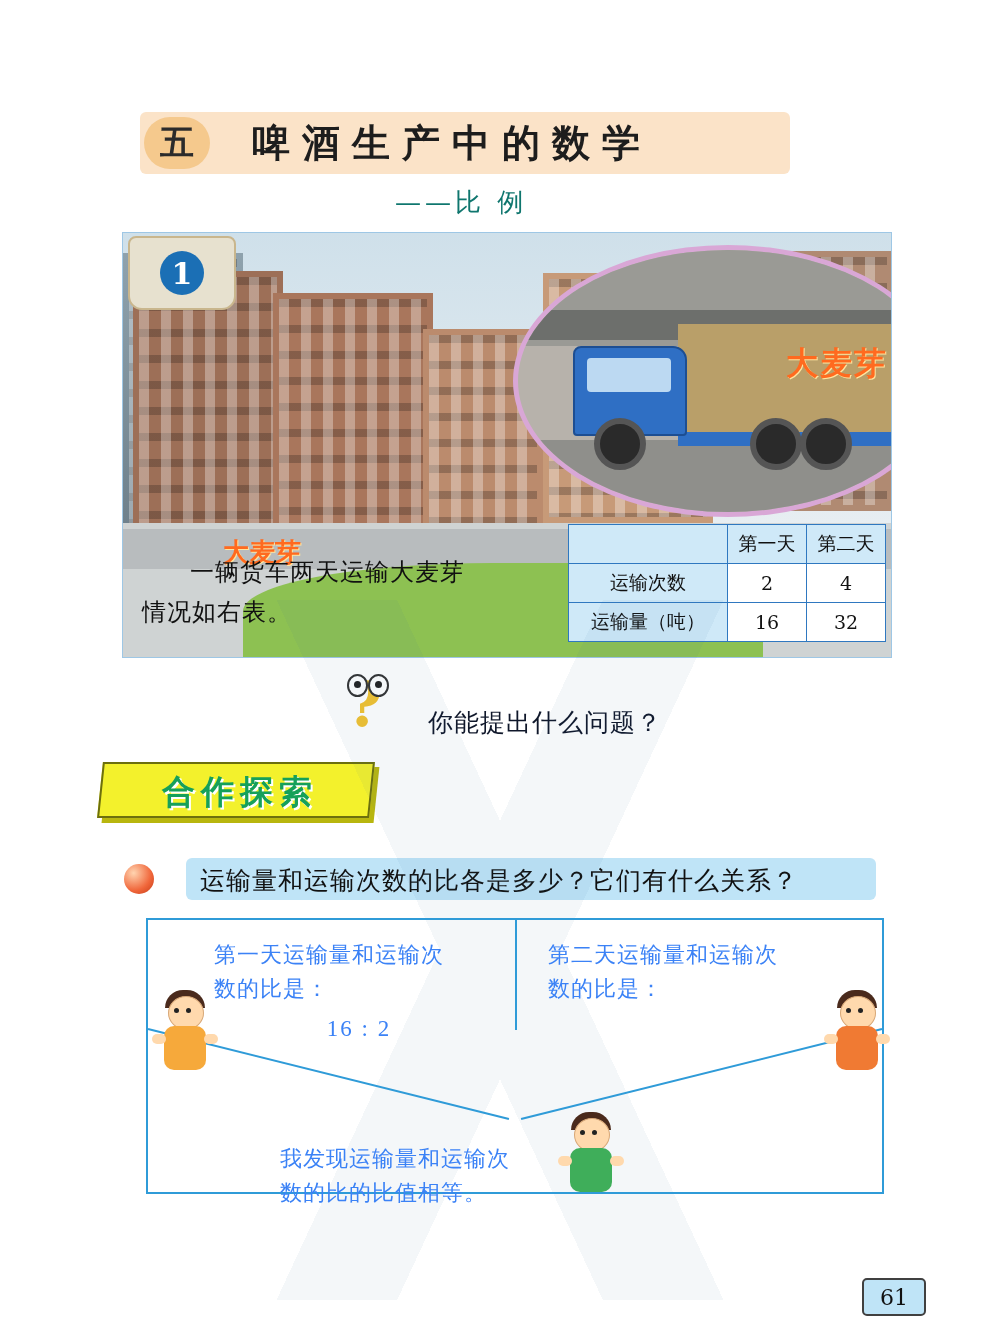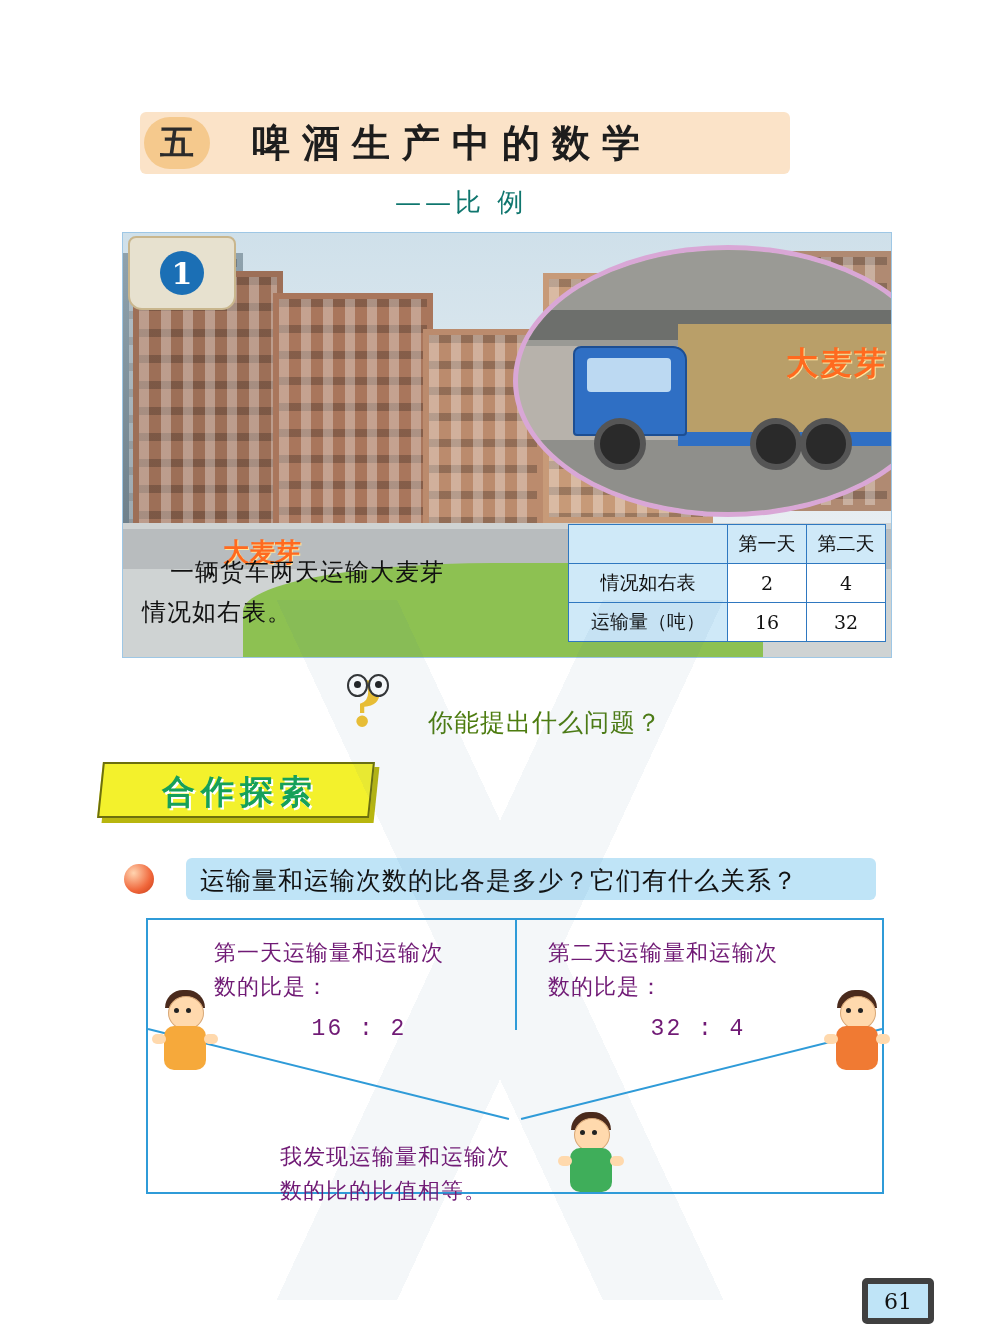--- a/index.html
+++ b/index.html
@@ -192,21 +192,21 @@
   .caption {
     position: absolute;
     left: 142px; top: 552px;
     width: 420px;
     font-family: "DejaVu Serif","Liberation Serif", serif;
     font-size: 24px;
     line-height: 40px;
     color: #111;
     letter-spacing: 1px;
   }
-  .caption .l1 { margin-left: 28px; display:block; }
+  .caption .l1 { margin-left: 48px; display:block; }
 
   
   table.data {
     position: absolute;
     left: 568px;
     top: 524px;
     width: 318px;
     border-collapse: collapse;
     font-family: "DejaVu Serif","Liberation Serif", serif;
     font-size: 19px;
@@ -251,21 +251,21 @@
   .q-eyes span i {
     position: absolute; left: 5px; top: 5px;
     width: 7px; height: 7px; border-radius: 50%; background: #222;
   }
   .ask-text {
     position: absolute;
     left: 428px; top: 706px;
     font-family: "DejaVu Serif","Liberation Serif", serif;
     font-size: 25px;
     letter-spacing: 1px;
-    color: #4d7c0f;
+    color: #0f172a;
   }
 
   
   .banner {
     position: absolute;
     left: 100px; top: 762px;
     width: 268px; height: 52px;
     background: #f3f12c;
     border: 2px solid #6c6f0d;
     transform: skewX(-6deg);
@@ -333,24 +333,24 @@
   .dlg .diag-r {
     position: absolute;
     right: 0; top: 108px;
     width: 372px; height: 2px;
     background: #2f9bd8;
     transform-origin: right center;
     transform: rotate(-14deg);
   }
   .dlg-text {
     position: absolute;
-    font-family: Liberation Mono, monospace;
+    font-family: Liberation Serif, serif;
     font-size: 22px;
     line-height: 34px;
-    color: #701a75;
+    color: #3b82f6;
     letter-spacing: 1px;
   }
   .t-left  { left: 214px; top: 938px; width: 290px; }
   .t-right { left: 548px; top: 938px; width: 300px; }
   .t-bottom{ left: 280px; top: 1118px; width: 330px; margin-top: 24px; }
   .ratio {
     display: block;
     text-align: center;
     margin-top: 6px;
     font-size: 23px;
@@ -391,21 +391,21 @@
   .kid2 .body { background: #f07a33; }
   .kid3 { left: 562px; top: 1112px; }
   .kid3 .body { background: #3fae5a; }
 
   
   .page-no {
     position: absolute;
     left: 862px; top: 1278px;
     width: 60px; height: 34px;
     background: #bfe4f7;
-    border: 6px solid #404040;
+    border: 2px solid #404040;
     border-radius: 5px;
     display: flex; align-items: center; justify-content: center;
     font-family: "DejaVu Serif","Liberation Serif", serif;
     font-size: 22px;
     color: #111;
   }
 
   
   .wm {
     position: absolute;
@@ -476,21 +476,21 @@
 </div>
 
 <table class="data">
   <tbody>
       <tr>
     <th class="corner"></th>
     <th class="hdr">第一天</th>
     <th class="hdr">第二天</th>
   </tr>
   <tr>
-    <td class="rowlab">情况如右表</td>
+    <td class="rowlab">运输次数</td>
     <td class="val">2</td>
     <td class="val">4</td>
   </tr>
   <tr>
     <td class="rowlab">运输量（吨）</td>
     <td class="val">16</td>
     <td class="val">32</td>
   </tr>
 </tbody>
   </table>
@@ -522,21 +522,20 @@
 
 <div class="dlg-text t-left">
   <span>第一天运输量和运输次</span><br>
   <span>数的比是：</span>
   <span class="ratio">16 : 2</span>
 </div>
 
 <div class="dlg-text t-right">
   <span>第二天运输量和运输次</span><br>
   <span>数的比是：</span>
-  <span class="ratio">32 : 4</span>
 </div>
 
 <div class="dlg-text t-bottom">
   <span>我发现运输量和运输次</span><br>
   <span>数的比的比值相等。</span>
 </div>
 
 <div class="kid kid1">
   <div class="hair"></div>
     <div class="head"></div>

